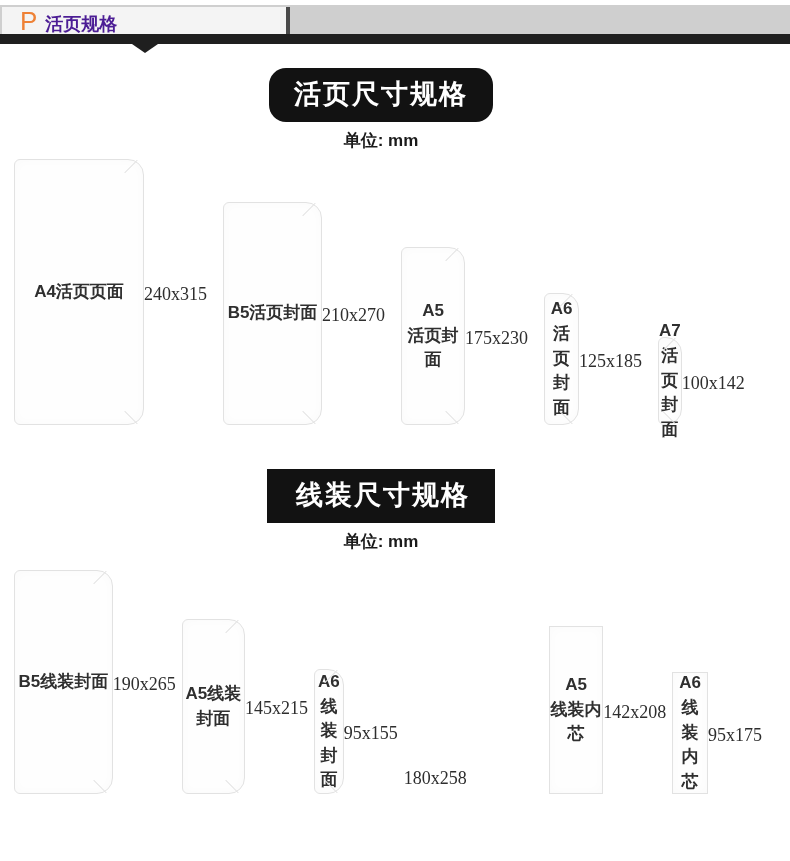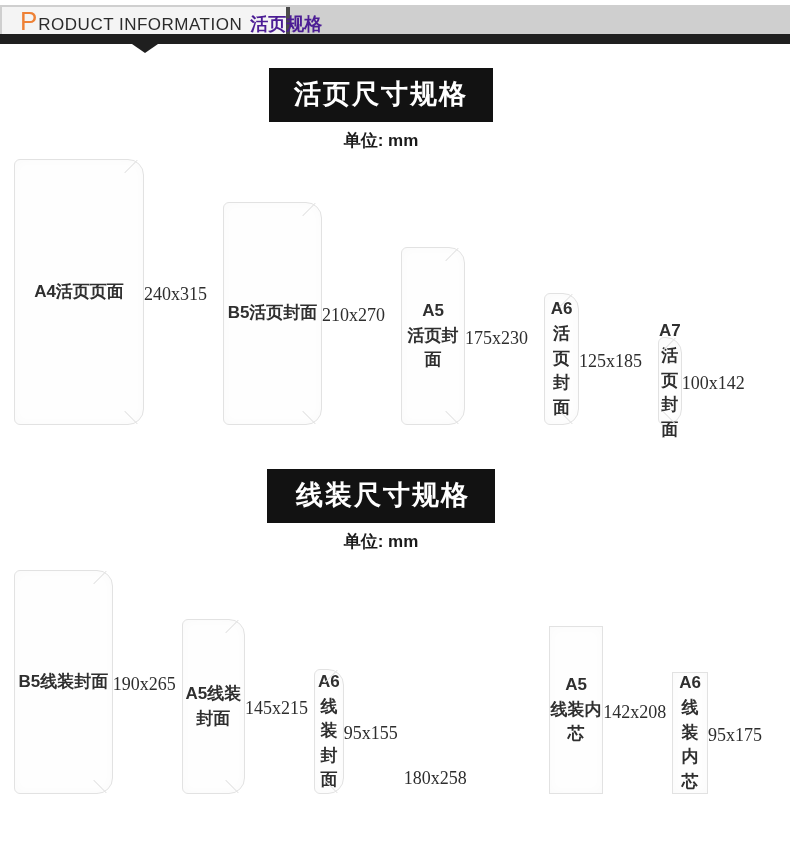--- a/index.html
+++ b/index.html
@@ -32,21 +32,21 @@
   }
 
   
   .content { width: 762px; }
   .sec-title {
     width: fit-content; margin: 0 auto;
     background: #121212; color: #ffffff;
     font-size: 27px; font-weight: bold; letter-spacing: 2px;
     padding: 8px 25px 10px 25px; text-align: center;
   }
-  .sec-title-1 { margin-top: 16px; }
+  .sec-title-1 { margin-top: 16px; border-radius: 17px; }
   .sec-title-2 { margin-top: 44px; padding-left: 29px; }
   .sec-unit {
     text-align: center; font-size: 17px; font-weight: bold; color: #1a1a1a;
     margin-top: 7px; height: 22px;
   }
 
   
   .row { display: flex; align-items: flex-end; padding-left: 14px; }
   .row-1 { margin-top: 8px; column-gap: 16px; }
   .row-2 { margin-top: 18px; column-gap: 6px; }
@@ -72,21 +72,20 @@
   .size-label { margin-top: 9px; font-size: 18px; color: #2e2e2e; height: 26px; font-family: Liberation Serif, serif; }
 </style>
 </head>
 <body>
 
 <div class="hdr">
   <div class="hdr-graybar"></div>
   <div class="hdr-blackbar"></div>
   <div class="hdr-label">
     <span class="hdr-p">P</span>
-      <span class="hdr-rest">RODUCT INFORMATION</span>
     <span class="hdr-cn">活页规格</span>
   </div>
   <div class="hdr-tri"></div>
 </div>
 
 <div class="content">
 
   <div class="sec-title sec-title-1">活页尺寸规格</div>
   <div class="sec-unit">单位: mm</div>
 

